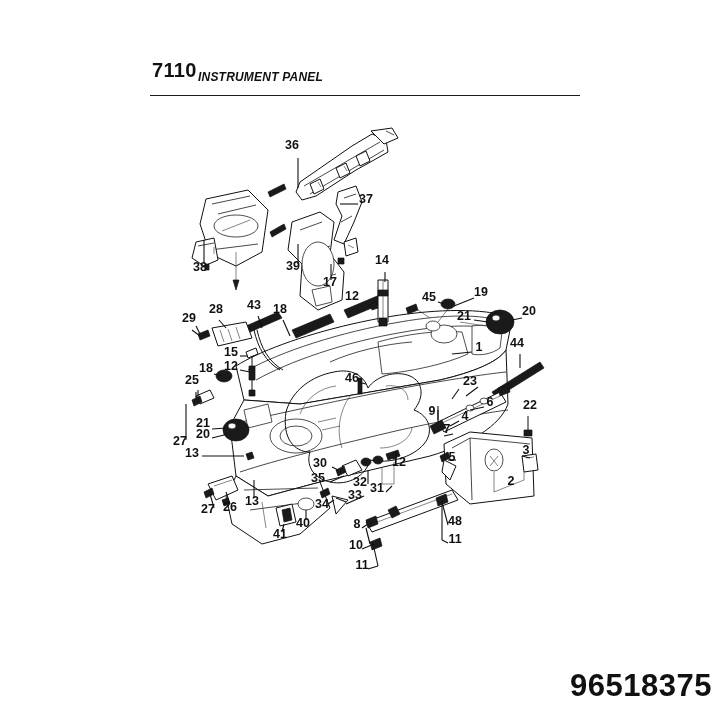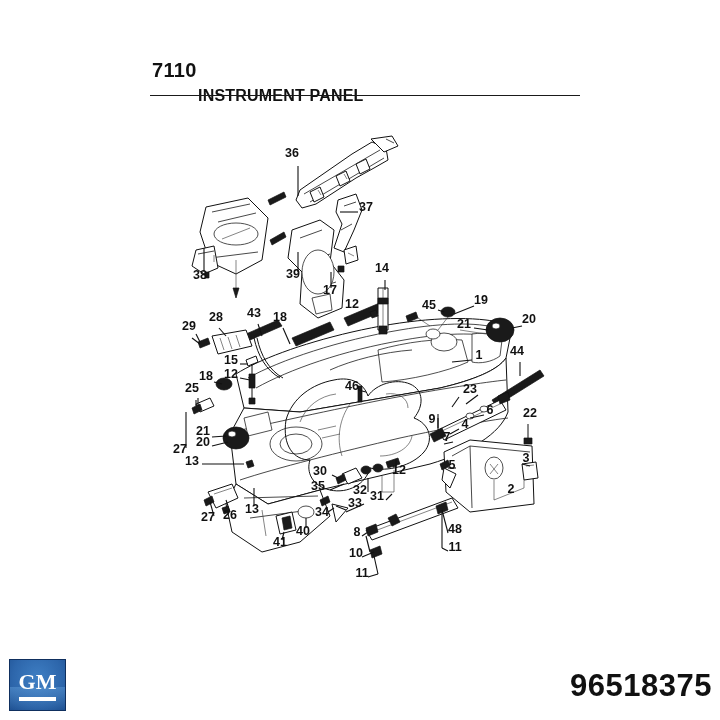--- a/index.html
+++ b/index.html
@@ -17,22 +17,22 @@
   .hdr-group{position:absolute;left:0;top:0;width:720px;height:110px;}
   .hdr-code{
     position:absolute;left:152px;top:59px;
     font-size:20px;font-weight:bold;letter-spacing:.3px;
   }
   .hdr-title-ru{
     position:absolute;left:198px;top:46px;
     font-size:13px;font-weight:bold;letter-spacing:.2px;
   }
   .hdr-title-en{
-    position:absolute;left:198px;top:87px;
-    font-size:16px;font-weight:bold;letter-spacing:.2px;
+    position:absolute;left:198px;top:70px;
+    font-size:12px;font-style:italic;font-weight:bold;letter-spacing:.2px;
   }
   .hdr-rule{
     position:absolute;left:150px;top:95px;width:430px;height:0;
     border-top:1.6px solid #1a1a1a;
   }
 
   
   .gm-logo{
     position:absolute;left:9px;top:659px;width:57px;height:52px;
     background:
@@ -54,21 +54,21 @@
   .gm-logo .gm-bar{
     position:absolute;left:9px;right:9px;top:37px;height:4px;background:#ffffff;
   }
   .part-number{
     position:absolute;right:8px;top:668px;
     font-size:31px;font-weight:bold;letter-spacing:.5px;
     font-family:"Liberation Sans", sans-serif;
   }
 
   
-  #drawing{position:absolute;left:0;top:112px;width:720px;height:520px;}
+  #drawing{position:absolute;left:0;top:104px;width:720px;height:520px;}
   #drawing svg{display:block;}
   .callout{
     font-family:"Liberation Sans", sans-serif;
     font-size:12.5px;font-weight:bold;fill:#111;
   }
   .ln{stroke:#111;stroke-width:1;fill:none;}
   .lnthin{stroke:#1a1a1a;stroke-width:.8;fill:none;}
   .lnfine{stroke:#333;stroke-width:.6;fill:none;}
   .leader{stroke:#111;stroke-width:1.1;fill:none;}
   .filled{fill:#1a1a1a;stroke:#111;stroke-width:.7;}
@@ -436,20 +436,15 @@
           <text class="callout" x="357" y="424" text-anchor="middle">8</text>
           <text class="callout" x="455" y="421" text-anchor="middle">48</text>
           <text class="callout" x="356" y="445" text-anchor="middle">10</text>
           <text class="callout" x="455" y="439" text-anchor="middle">11</text>
           <text class="callout" x="362" y="465" text-anchor="middle">11</text>
         </g>
 
   </svg>
   </div>
 
-  <div class="gm-logo">
-    <div class="gm-sheen"></div>
-    <div class="gm-text">GM</div>
-    <div class="gm-bar"></div>
-  </div>
   <div class="part-number">96518375</div>
 
 </div>
 
 </body></html>

